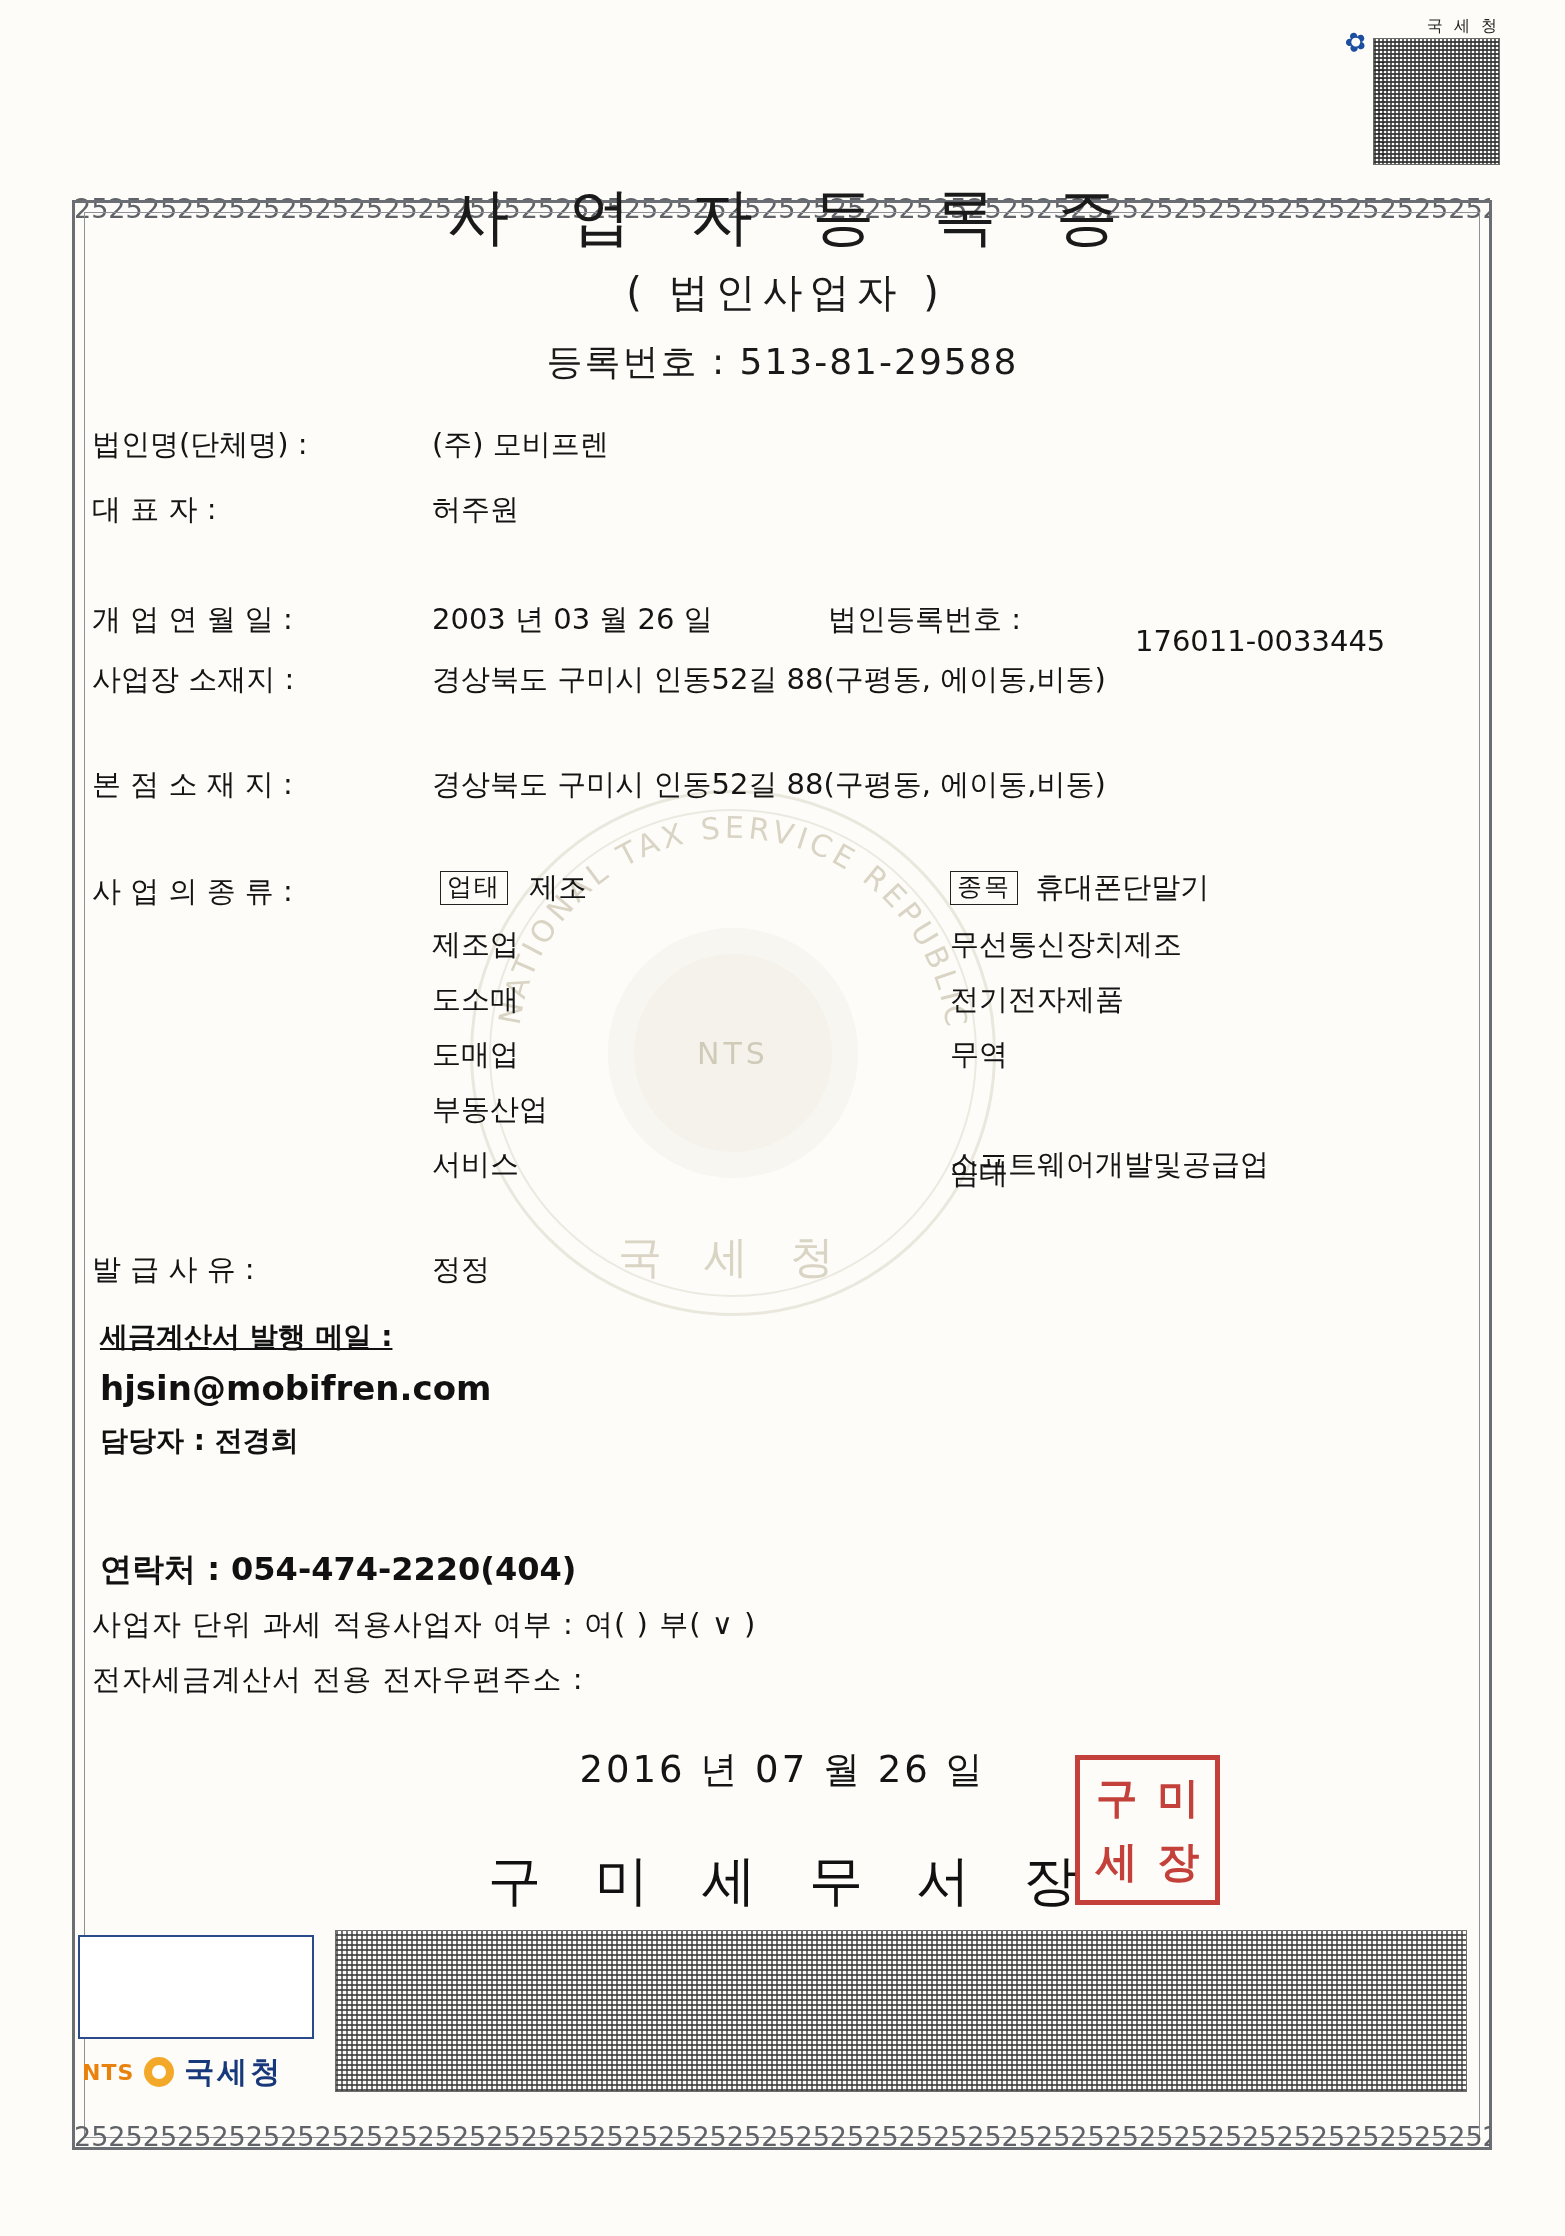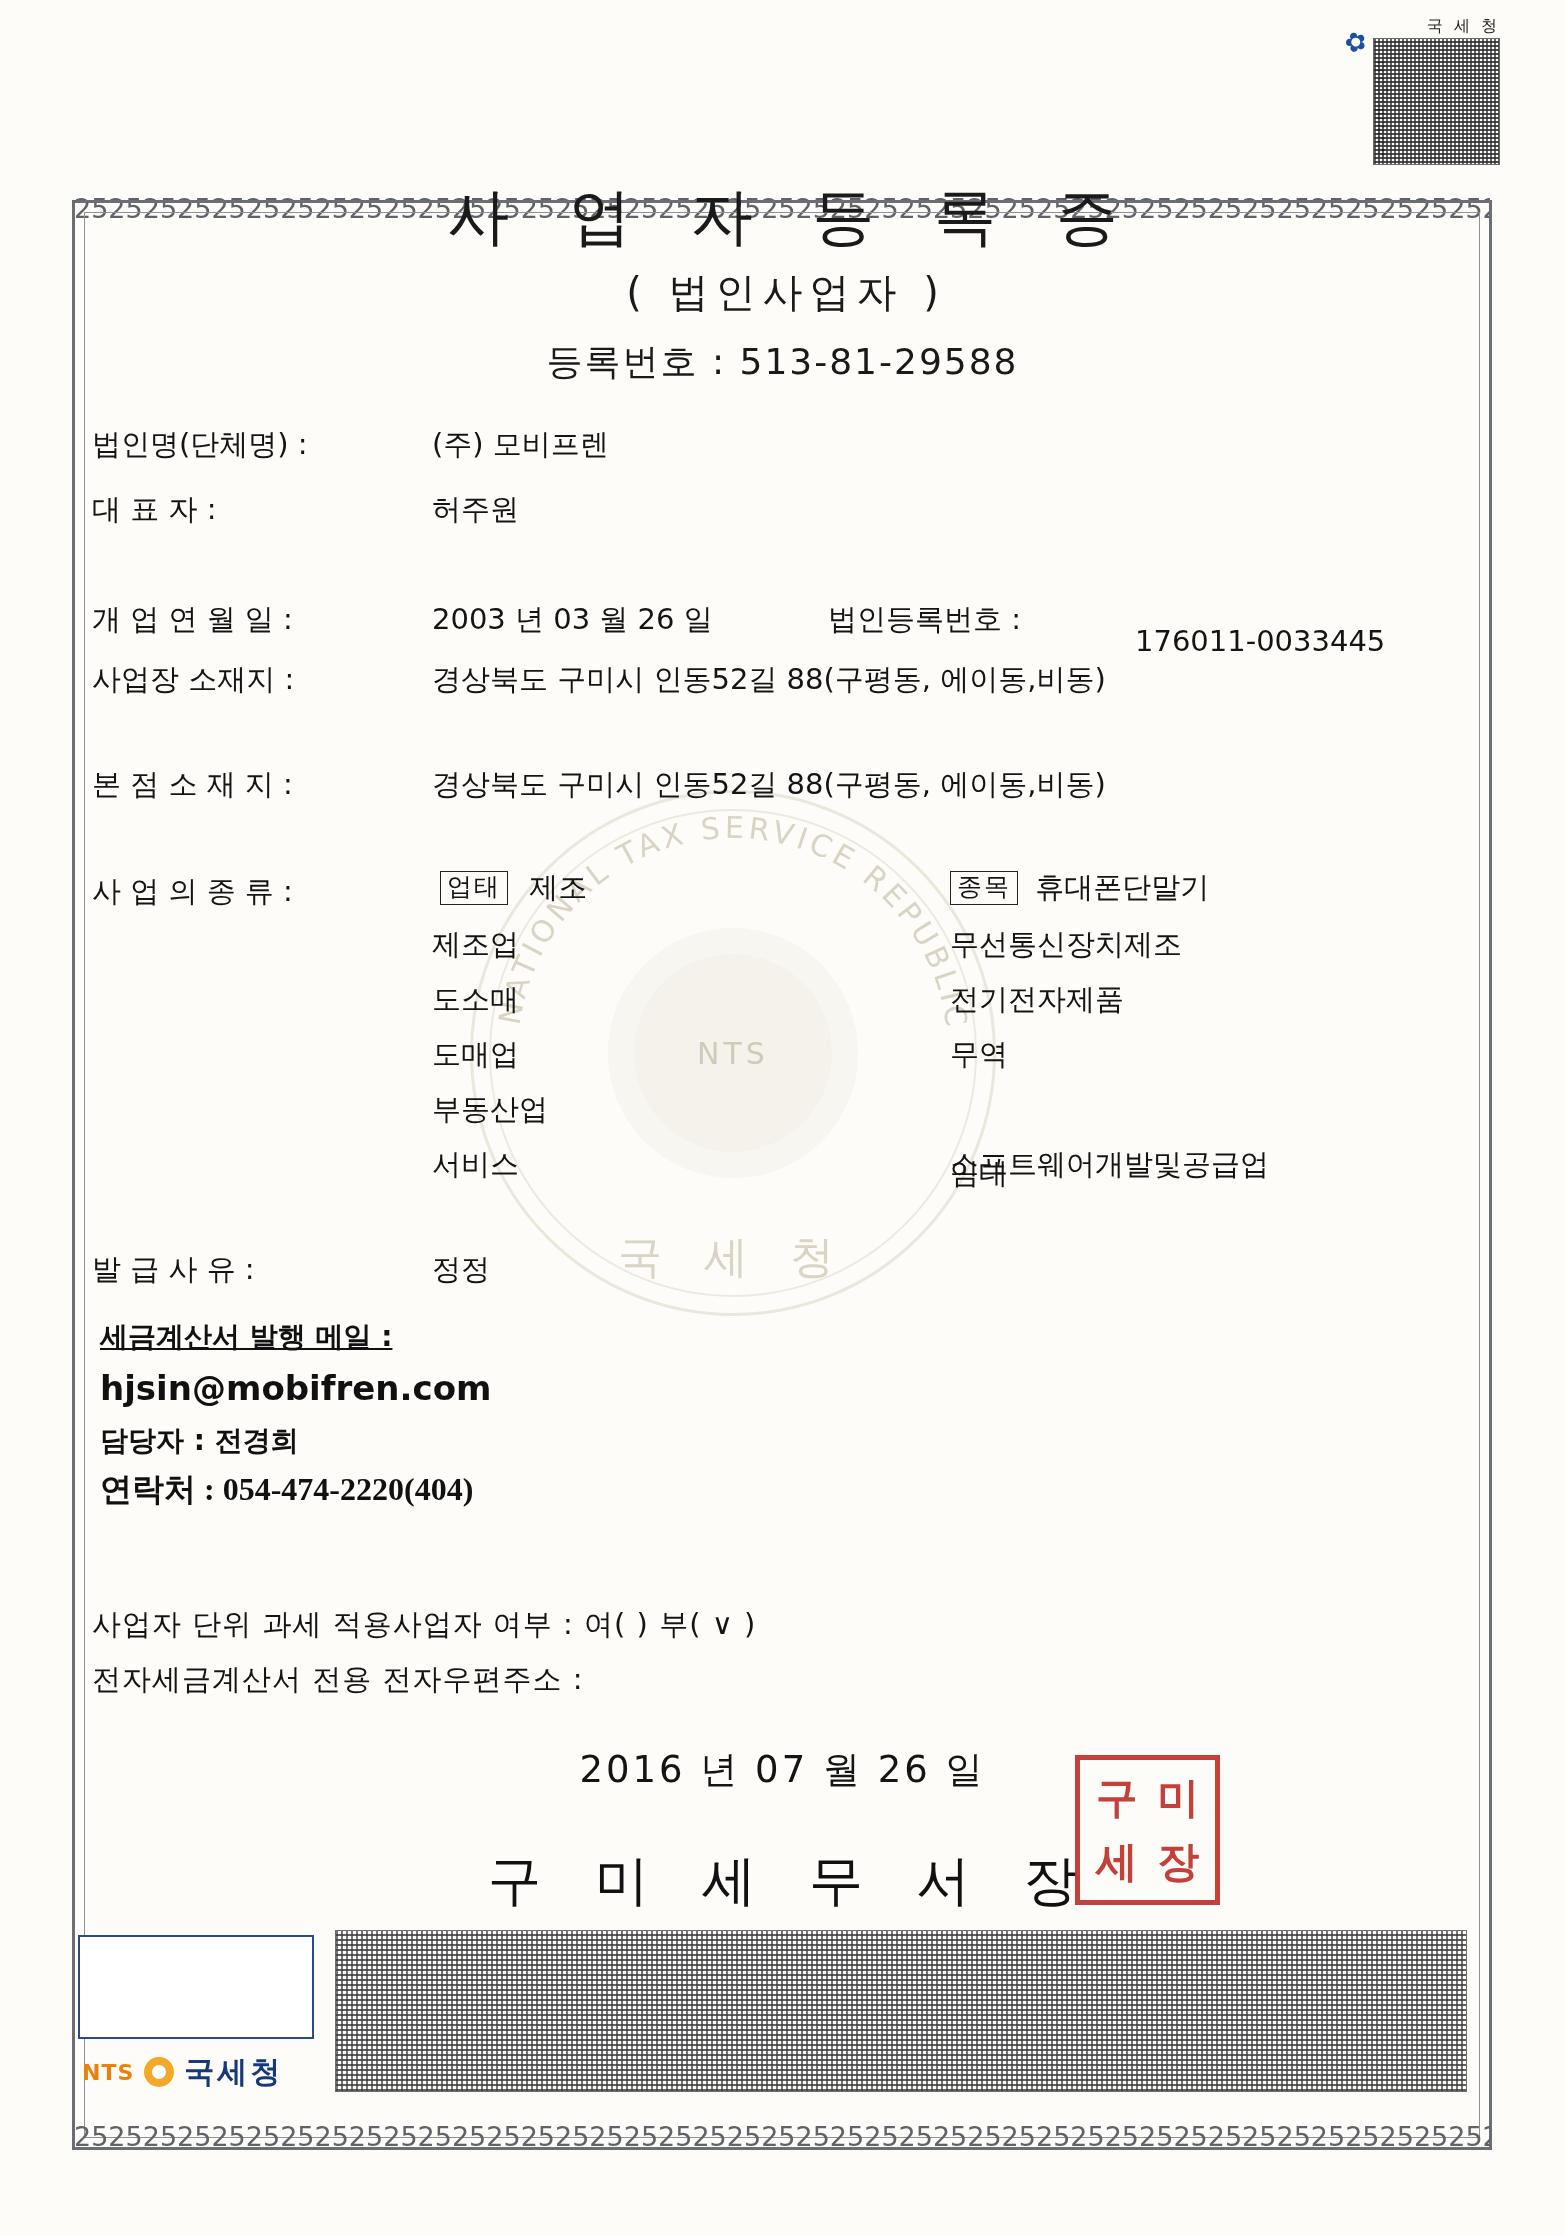--- a/index.html
+++ b/index.html
@@ -435,21 +435,21 @@
 
   <div class="biz-left" style="top:1145px;">서비스</div>
   <div class="biz-right" style="top:1145px;">소프트웨어개발및공급업</div>
 
   <div class="fld-label" style="top:1250px;">발 급 사 유 :</div>
   <div class="fld-value" style="top:1250px;">정정</div>
 
   <div class="contact" style="top:1318px; font-size:28px;text-decoration:underline;">세금계산서 발행 메일 :</div>
   <div class="contact" style="top:1368px; font-size:34px;">hjsin@mobifren.com</div>
   <div class="contact" style="top:1422px; font-size:28px;">담당자 : 전경희</div>
-  <div class="contact" style="top:1468px; font-size:32px;font-family:Liberation Serif, serif;">연락처 : 054-474-2220(404)</div>
+  <div class="contact" style="top:1548px; font-size:32px;">연락처 : 054-474-2220(404)</div>
 
   <div class="tax-line" style="top:1605px;">사업자 단위 과세 적용사업자 여부  :  여(  ) 부( ∨ )</div>
   <div class="tax-line" style="top:1660px;">전자세금계산서 전용 전자우편주소 :</div>
 
   <div class="issue-date">2016 년 07 월 26 일</div>
   <div class="issuer">구 미 세 무 서 장</div>
 
   <div class="red-seal">
     <div class="glyphs">
       <span>구</span>

